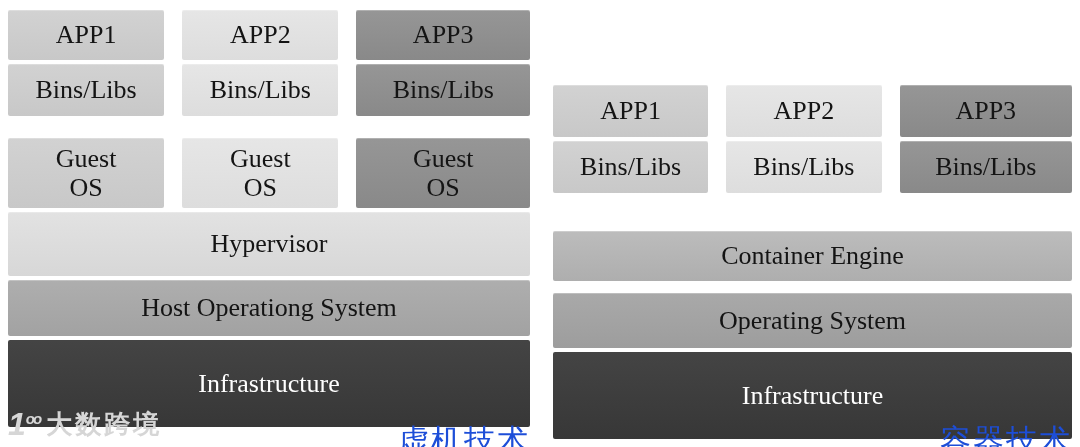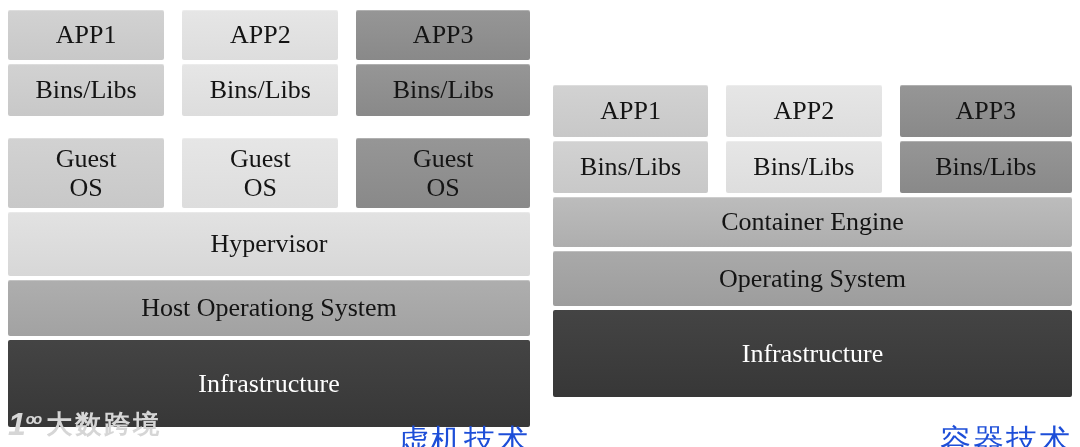--- a/index.html
+++ b/index.html
@@ -33,22 +33,22 @@
   .h-eng    { height:50px; }
   .h-os     { height:55px; }
   .h-inf-r  { height:87px; }
 
   
   .c1  { background:linear-gradient(180deg,#d2d2d2,#c8c8c8); }
   .c2  { background:linear-gradient(180deg,#e6e6e6,#dddddd); }
   .c3  { background:linear-gradient(180deg,#969696,#898989); }
   .hyp { background:linear-gradient(180deg,#e2e2e2,#d7d7d7); }
   .hos { background:linear-gradient(180deg,#aeaeae,#a2a2a2); }
-  .eng { background:linear-gradient(180deg,#bcbcbc,#aeaeae); }
-  .os  { background:linear-gradient(180deg,#a9a9a9,#9d9d9d); }
+  .eng { background:linear-gradient(180deg,#bcbcbc,#aeaeae);margin-top:34px; }
+  .os  { background:linear-gradient(180deg,#a9a9a9,#9d9d9d);margin-top:8px; }
   .inf { background:linear-gradient(180deg,#444444,#373737); color:#ffffff;
          box-shadow:none; }
 
   .caption {
     position:absolute; top:418px; height:45px; line-height:45px;
     font-size:31px; color:#1d4ed8; text-align:right; letter-spacing:2px;
   }
   #left-caption  { left:8px;  width:522px; padding-left:28px; }
   #right-caption { left:553px; width:519px; padding-left:38px; }
 

